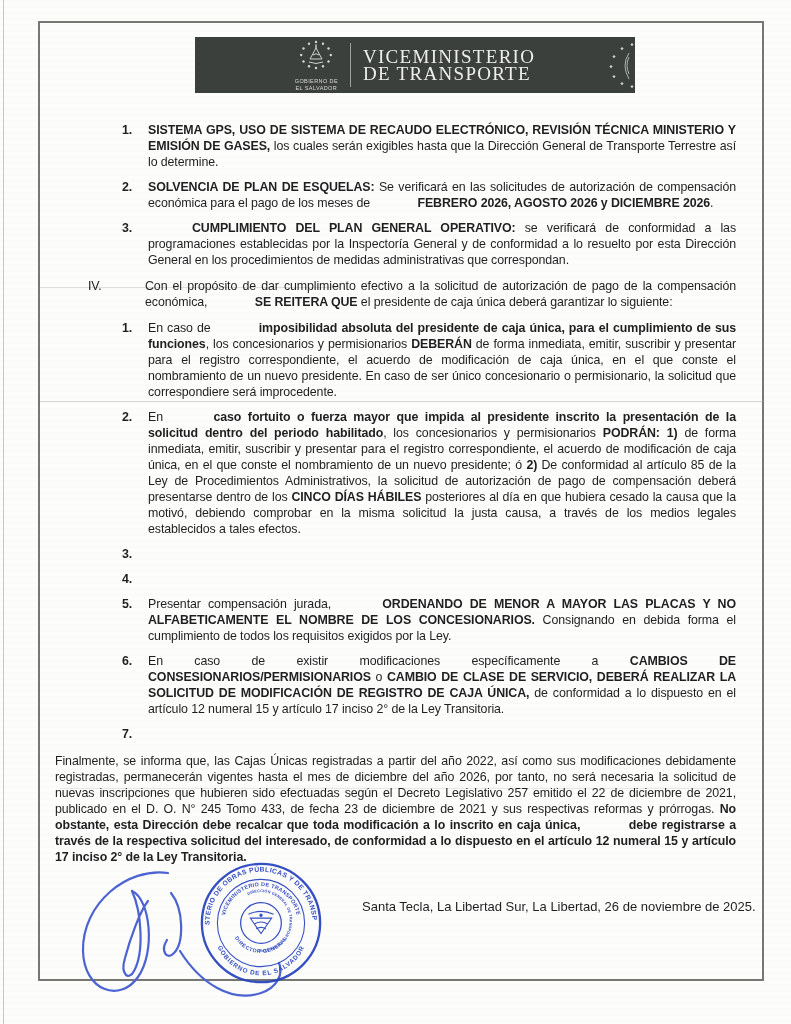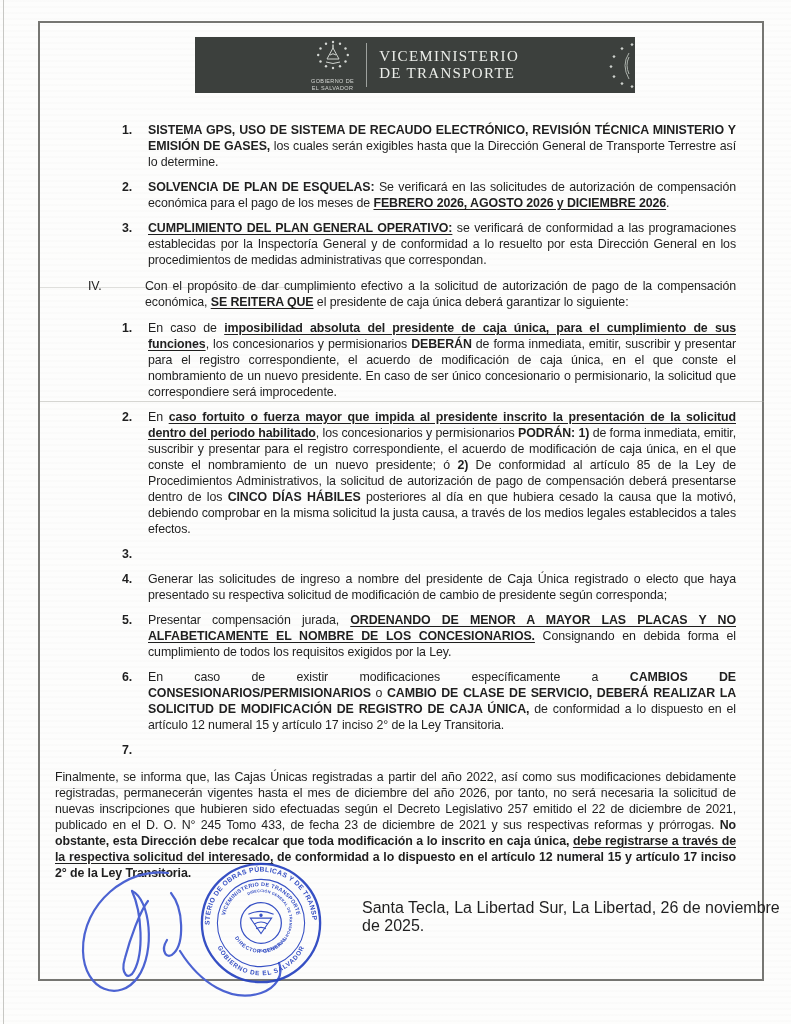--- a/index.html
+++ b/index.html
@@ -17,35 +17,35 @@
   .s1{left:40px;top:287px;width:300px;}
   .s2{left:40px;top:401px;width:724px;opacity:.45;}
   .s3{left:60px;top:788px;width:660px;opacity:.25;}
 
   
   .topbar{position:absolute;left:195px;top:37px;width:440px;height:56px;background:#3c403d;
     display:flex;align-items:center;justify-content:center;overflow:hidden;}
   .brand{display:flex;flex-direction:column;align-items:center;margin-right:10px;}
   .brand-caption{font-size:5.5px;line-height:6.5px;color:#d6d8d5;letter-spacing:.4px;text-align:center;margin-top:1px;}
   .bar-divider{width:1px;height:44px;background:#9ea29f;margin:0 12px 0 2px;}
-  .bar-title{font-family:"Liberation Serif", serif;color:#eceeea;font-size:15px;line-height:17px;letter-spacing:1.3px;}
+  .bar-title{font-family:"Liberation Serif", serif;color:#eceeea;font-size:19px;line-height:17px;letter-spacing:1.3px;}
   .stars-emblem{position:absolute;right:0;top:4px;}
 
   
   .content{position:absolute;left:55px;top:122px;width:681px;font-size:12.4px;line-height:16px;letter-spacing:-.1px;}
   .li{display:flex;margin-bottom:9px;}
   .li .num{flex:none;width:26px;margin-left:67px;font-weight:bold;}
   .li .libody{flex:1;text-align:justify;}
   .roman-sec{display:flex;margin:10px 0 10px 33px;}
   .roman-sec .rnum{flex:none;width:57px;}
   .roman-sec .rbody{flex:1;text-align:justify;}
   .closing{margin:11px 0 0 0;text-align:justify;}
   .b{font-weight:bold;}
-  .u{text-decoration:underline;text-underline-offset:2px;}
-  .dateline{position:absolute;left:362px;top:899px;font-size:16px;}
+  .u{text-underline-offset:2px;margin-left:44px;}
+  .dateline{position:absolute;left:362px;top:899px;font-size:13px;}
 
   
   .stamp{position:absolute;left:198px;top:860px;opacity:.93;}
   .signature{position:absolute;left:68px;top:851px;}
   .stamp text{font-family:"Liberation Sans", sans-serif;font-weight:bold;fill:#2743c0;}
 </style>
 </head>
 <body>
 
 <div class="page">
@@ -132,21 +132,20 @@
         </div>
         <div class="li">
           <span class="num">2.</span>
           <div class="libody"><span>En </span><span class="b u">caso fortuito o fuerza mayor que impida al presidente inscrito la presentación de la solicitud dentro del periodo habilitado</span><span>, los concesionarios y permisionarios </span><span class="b">PODRÁN:</span><span> </span><span class="b">1)</span><span> de forma inmediata, emitir, suscribir y presentar para el registro correspondiente, el acuerdo de modificación de caja única, en el que conste el nombramiento de un nuevo presidente; ó </span><span class="b">2)</span><span> De conformidad al artículo 85 de la Ley de Procedimientos Administrativos, la solicitud de autorización de pago de compensación deberá presentarse dentro de los </span><span class="b">CINCO DÍAS HÁBILES</span><span> posteriores al día en que hubiera cesado la causa que la motivó, debiendo comprobar en la misma solicitud la justa causa, a través de los medios legales establecidos a tales efectos.</span></div>
         </div>
         <div class="li">
           <span class="num">3.</span>
         </div>
         <div class="li">
           <span class="num">4.</span>
-          <div class="libody"><span>Generar las solicitudes de ingreso a nombre del presidente de Caja Única registrado o electo que haya presentado su respectiva solicitud de modificación de cambio de presidente según corresponda;</span></div>
         </div>
         <div class="li">
           <span class="num">5.</span>
           <div class="libody"><span>Presentar compensación jurada, </span><span class="b u">ORDENANDO DE MENOR A MAYOR LAS PLACAS Y NO ALFABETICAMENTE EL NOMBRE DE LOS CONCESIONARIOS.</span><span> Consignando en debida forma el cumplimiento de todos los requisitos exigidos por la Ley.</span></div>
         </div>
         <div class="li">
           <span class="num">6.</span>
           <div class="libody"><span>En caso de existir modificaciones específicamente a </span><span class="b">CAMBIOS DE CONSESIONARIOS/PERMISIONARIOS</span><span> o </span><span class="b">CAMBIO DE CLASE DE SERVICIO, DEBERÁ REALIZAR LA SOLICITUD DE MODIFICACIÓN DE REGISTRO DE CAJA ÚNICA,</span><span> de conformidad a lo dispuesto en el artículo 12 numeral 15 y artículo 17 inciso 2° de la Ley Transitoria.</span></div>
         </div>
         <div class="li">

